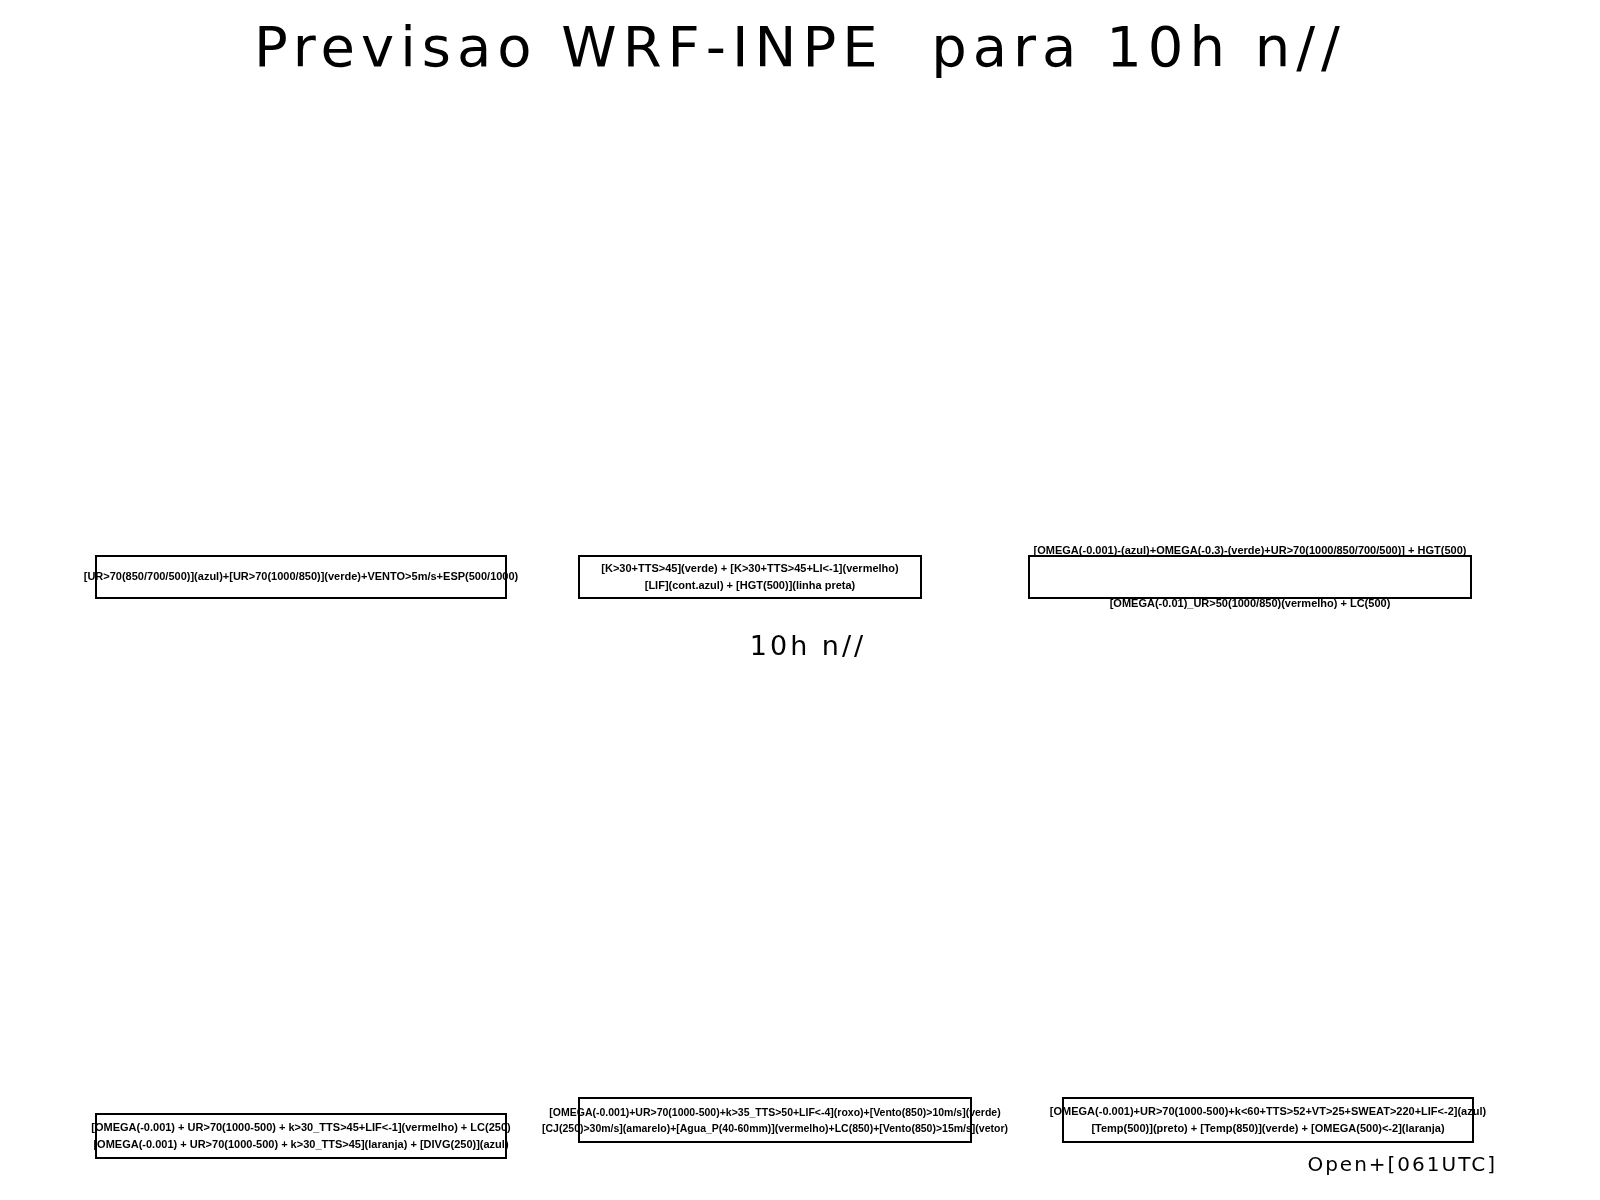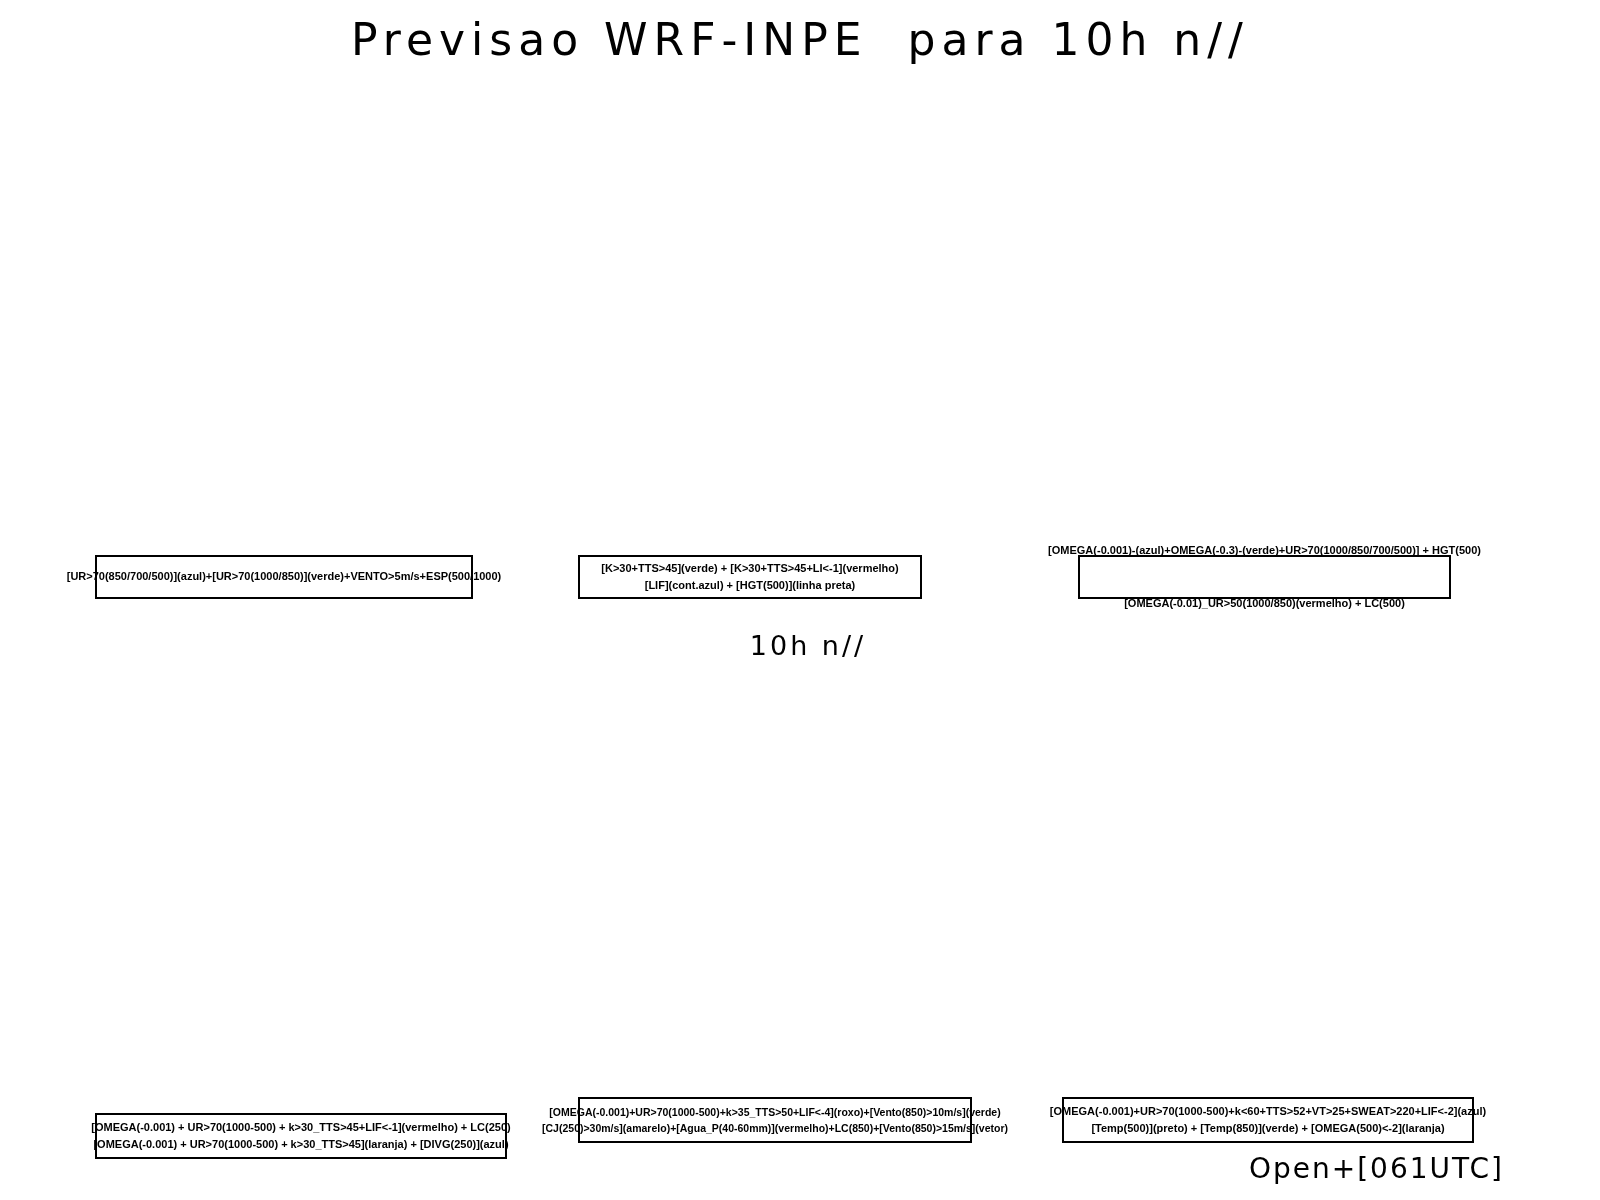--- a/index.html
+++ b/index.html
@@ -16,21 +16,21 @@
     overflow: hidden;
   }
 
   
   .main-title {
     position: absolute;
     top: 14px;
     left: 0;
     width: 1600px;
     text-align: center;
-    font-size: 44px;
+    font-size: 56px;
     letter-spacing: 6px;
     font-weight: 400;
     font-family: "DejaVu Sans", sans-serif;
     white-space: pre;
   }
 
   
   .mid-label {
     position: absolute;
     top: 630px;
@@ -40,22 +40,22 @@
     font-size: 27px;
     letter-spacing: 3px;
     font-family: "DejaVu Sans", sans-serif;
     white-space: pre;
   }
 
   
   .corner-stamp {
     position: absolute;
     top: 1152px;
-    right: 96px;
-    font-size: 28px;
+    right: 103px;
+    font-size: 20px;
     letter-spacing: 2px;
     font-family: "DejaVu Sans", sans-serif;
     white-space: pre;
   }
 
   
   .legend-box {
     position: absolute;
     box-sizing: border-box;
     border: 2px solid #000000;
@@ -71,23 +71,23 @@
     line-height: 1.55;
     white-space: nowrap;
     text-align: center;
   }
   .legend-line {
     display: block;
   }
 
   
   .lb-r1 { top: 555px; height: 44px; }
-  .lb-r1.c1 { left: 95px;  width: 378px; }
+  .lb-r1.c1 { left: 95px;  width: 412px; }
   .lb-r1.c2 { left: 578px; width: 344px; }
-  .lb-r1.c3 { left: 1078px; width: 373px; gap: 36px; }
+  .lb-r1.c3 { left: 1028px; width: 444px; gap: 36px; }
 
   
   .lb-r2 { top: 1097px; height: 46px; }
   .lb-r2.c1 { left: 95px;  width: 412px; margin-top: 16px; }
   .lb-r2.c2 { left: 578px; width: 394px; }
   .lb-r2.c3 { left: 1062px; width: 412px; }
 
   .lb-r1.c1 .legend-line,
   .lb-r1.c3 .legend-line { font-size: 11px; }
   .lb-r2.c2 .legend-line { font-size: 10.5px; }

